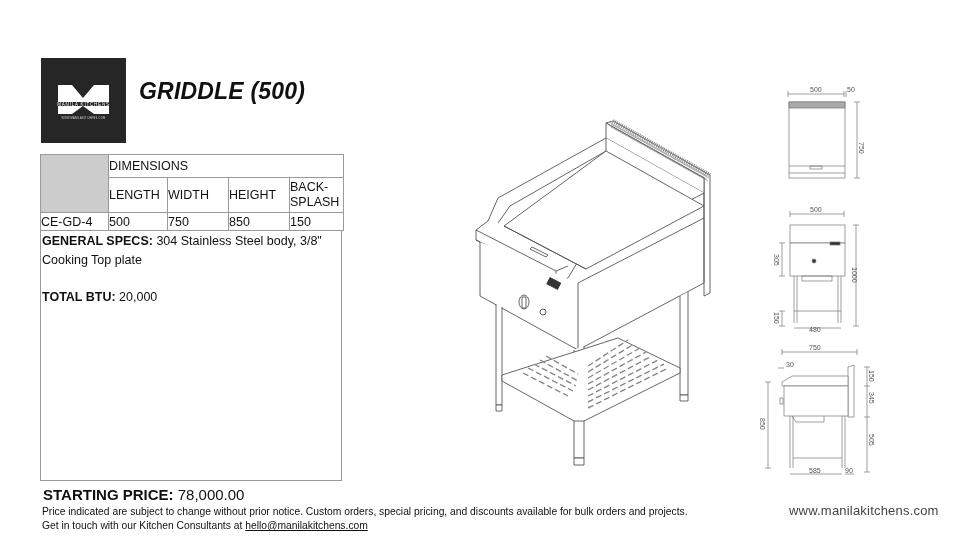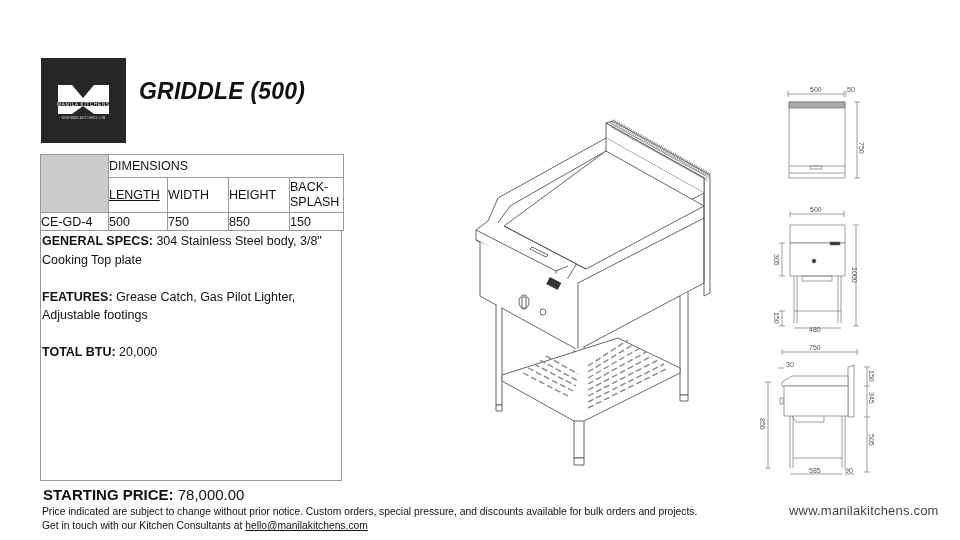--- a/index.html
+++ b/index.html
@@ -42,46 +42,45 @@
 
 <div class="title">GRIDDLE (500)</div>
 
 <table class="dims">
   <tbody>
       <tr class="r1">
     <td class="gray" rowspan="2" style="width:67px;"></td>
     <td colspan="4">DIMENSIONS</td>
   </tr>
   <tr class="r2">
-    <td style="width:58px;text-decoration:underline;">LENGTH</td>
+    <td style="width:58px;">LENGTH</td>
     <td style="width:60px;">WIDTH</td>
     <td style="width:60px;">HEIGHT</td>
     <td>
       <span>BACK-</span><br>
       <span>SPLASH</span>
     </td>
   </tr>
   <tr class="r3">
     <td>CE-GD-4</td>
     <td>500</td>
     <td>750</td>
     <td>850</td>
     <td>150</td>
   </tr>
 </tbody>
   </table>
 
 <div class="specs">
   <p><b>GENERAL SPECS:</b><span> 304 Stainless Steel body, 3/8" Cooking Top plate</span></p>
-  <p><b>FEATURES:</b><span> Grease Catch, Gas Pilot Lighter, Adjustable footings</span></p>
   <p><b>TOTAL BTU:</b><span> 20,000</span></p>
 </div>
 
 <div class="price"><b>STARTING PRICE:</b><span> 78,000.00</span></div>
-<div class="note" style="top:506px;">Price indicated are subject to change without prior notice. Custom orders, special pressure, and discounts available for bulk orders and projects.</div>
+<div class="note" style="top:506px;">Price indicated are subject to change without prior notice. Custom orders, special pricing, and discounts available for bulk orders and projects.</div>
 <div class="note" style="top:520px;"><span>Get in touch with our Kitchen Consultants at </span><a>hello@manilakitchens.com</a></div>
 
 <div class="site">www.manilakitchens.com</div>
 
 <svg class="product" width="250" height="350" viewBox="0 0 250 350" fill="none" stroke="#555" stroke-width="0.9" stroke-linejoin="round">
 
   <path d="M138 5 L145 3 L242 57 L242 175 L236 178 L236 60 Z" fill="#fff"></path>
   <path d="M138 5 L138 20 L236 75 L236 60 Z" fill="#fff"></path>
   <g stroke="#777" stroke-width="0.6">
     <path d="M141 4 L239 58 M143 6 L241 60 M141 7 L239 61 M143 9 L240 63"></path>

